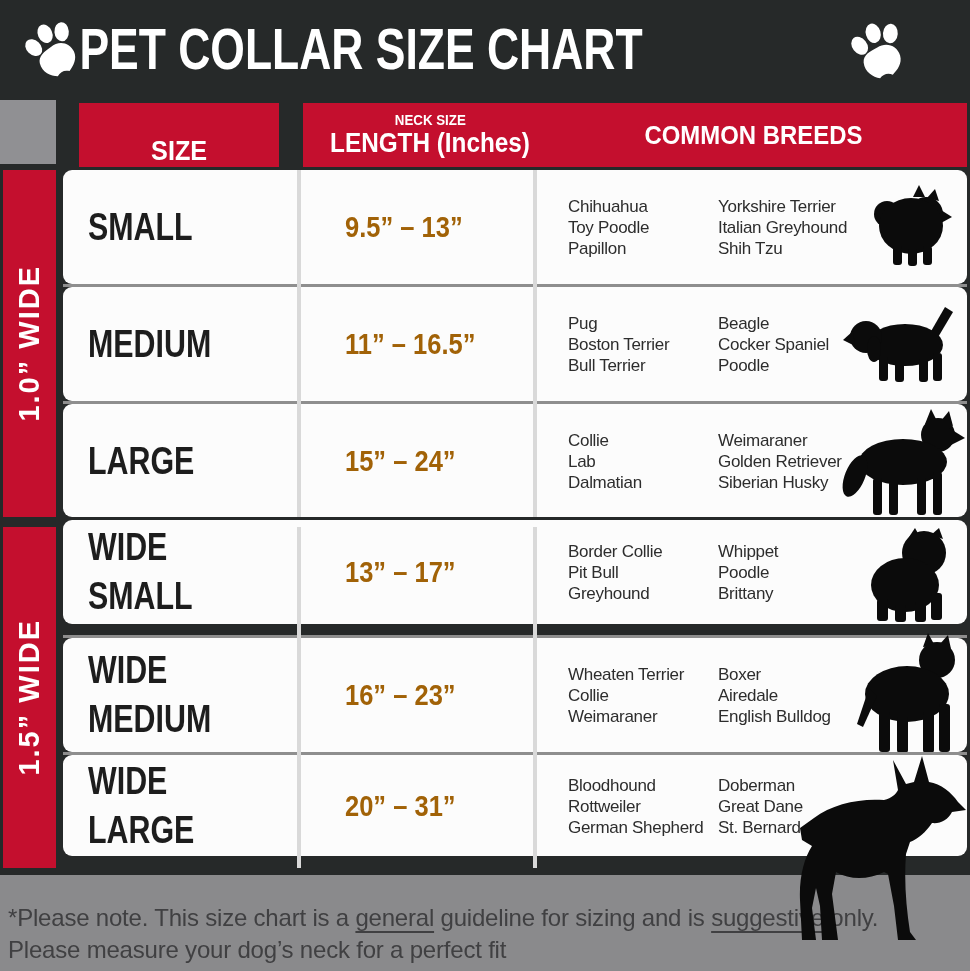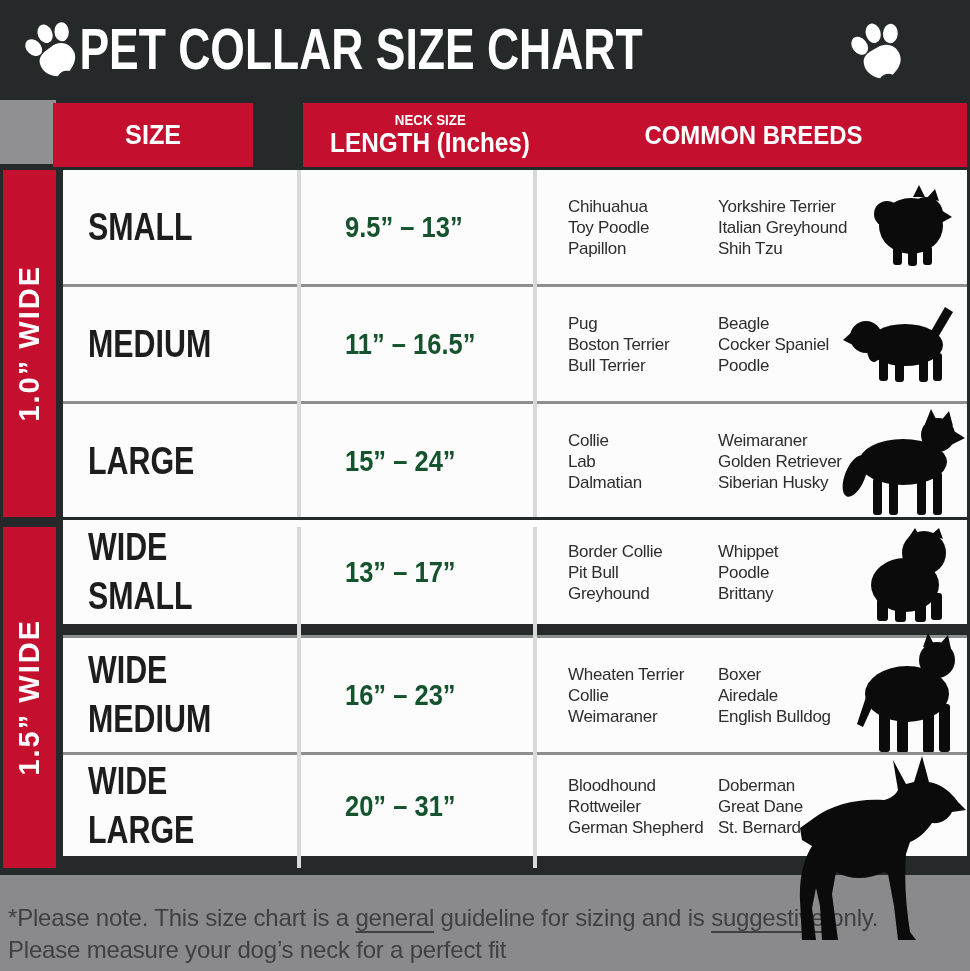--- a/index.html
+++ b/index.html
@@ -15,41 +15,41 @@
   .title-text { color:#ffffff; font-weight:700; font-size:57px; letter-spacing:0px;
     transform:scaleX(0.78); transform-origin:center; white-space:nowrap; }
   .paw { position:absolute; top:14px; }
   .paw-left { left:14px; }
   .paw-right { right:12px; }
   
   .header-row { position:absolute; left:0; top:97px; width:970px; height:73px; background:#262929; }
   .corner-square { position:absolute; left:0; top:3px; width:56px; height:64px; background:#909093; }
   .hcell { position:absolute; top:6px; height:64px; background:#c40f2e; color:#fff;
     display:flex; flex-direction:column; align-items:center; justify-content:center; }
-  .hcell-size   { left:53px;  width:200px; }
+  .hcell-size   { left:79px;  width:200px;justify-content:flex-end; }
   .hcell-length { left:303px; width:254px; }
   .hcell-breeds { left:539px; width:428px; }
   .h-big   { font-weight:700; font-size:28px; transform:scaleX(0.9); white-space:nowrap; }
   .h-small { font-weight:700; font-size:14px; transform:scaleX(0.95); white-space:nowrap; }
   .h-med   { font-weight:700; font-size:26px; transform:scaleX(0.92); white-space:nowrap; }
   
   .tbody { position:absolute; left:0; top:170px; width:970px; height:705px; background:#262929; }
-  .row { position:absolute; left:63px; width:904px; background:#fcfcfc; }
+  .row { position:absolute; left:63px; width:904px; background:#fcfcfc;border-radius:9px; }
   .rowsep { position:absolute; left:63px; width:904px; height:3px; background:#8e8e8e; }
   .groupsep { position:absolute; left:0; width:970px; height:10px; background:#262929; }
   .coldiv { position:absolute; width:4px; background:#d9d9d9; }
   .sidebar { position:absolute; left:3px; width:53px; background:#c40f2e;
     display:flex; align-items:center; justify-content:center; }
   .sidebar span { writing-mode:vertical-rl; transform:rotate(180deg); color:#fff;
     font-weight:700; font-size:29px; letter-spacing:2px; white-space:nowrap; }
   .size-label { position:absolute; left:25px; top:50%; transform:translateY(-50%);
     width:175px; color:#1d1d1d; }
   .size-label span { display:inline-block; font-weight:700; font-size:38px; line-height:49px;
     transform:scaleX(0.8); transform-origin:left center; }
-  .len-val { position:absolute; left:282px; top:50%; transform:translateY(-50%); color:#14532d; }
+  .len-val { position:absolute; left:282px; top:50%; transform:translateY(-50%); color:#a16207; }
   .len-val span { display:inline-block; font-weight:700; font-size:30px;
     transform:scaleX(0.85); transform-origin:left center; white-space:nowrap; }
   .breeds { position:absolute; top:50%; transform:translateY(-50%);
     font-size:17px; line-height:21px; color:#2d2d2d; letter-spacing:-0.3px; white-space:nowrap; }
   .breeds-a { left:505px; }
   .breeds-b { left:655px; }
   .dog { position:absolute; }
   .dog * , .paw * { fill:#0b0b0b; }
   .paw * { fill:#ffffff; }
   

